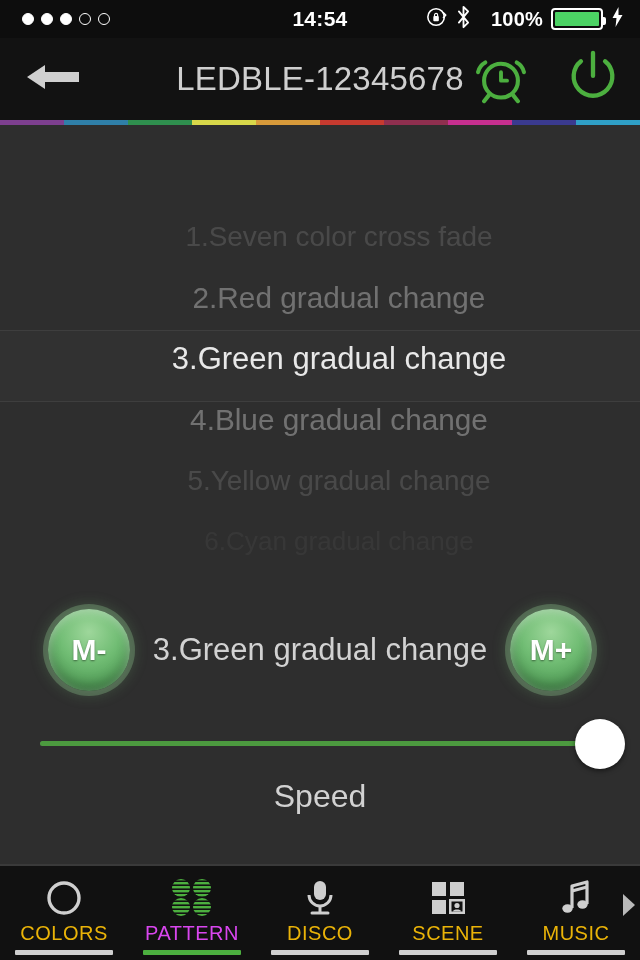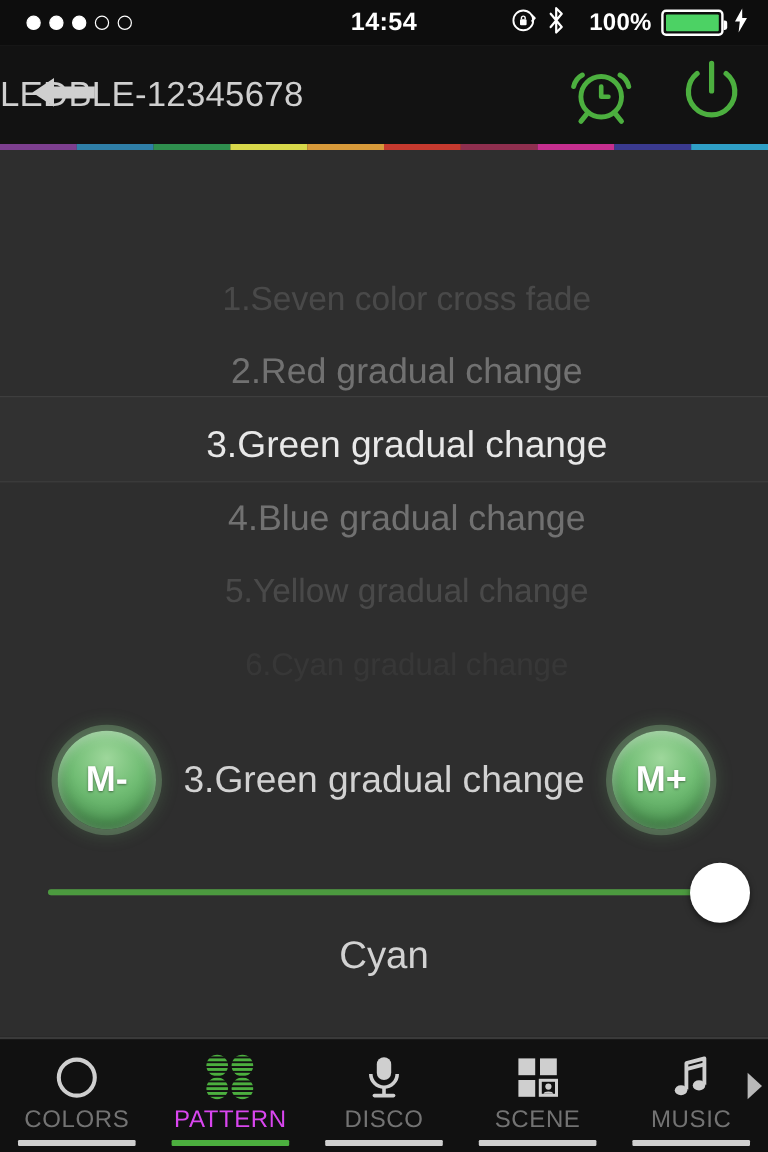--- a/index.html
+++ b/index.html
@@ -41,22 +41,22 @@
   
   #nav-bar{
     position:absolute; top:38px; left:0; width:640px; height:82px;
     background:#121212; display:flex; align-items:center;
   }
   #back-button{
     position:absolute; left:22px; width:62px; height:46px;
     display:flex; align-items:center; justify-content:center;
   }
   #device-title{
-    position:absolute; left:0; width:640px; 
-    color:#cfcfcf; font-size:29px; letter-spacing:.2px; font-weight:400;
+    position:absolute; left:0; width:640px; text-align:center;
+    color:#cfcfcf; font-size:33px; letter-spacing:.2px; font-weight:400;
   }
   #nav-icons{ position:absolute; right:18px; display:flex; align-items:center; gap:34px; }
 
   
   #rainbow-strip{ position:absolute; top:120px; left:0; width:640px; height:5px; display:flex; }
   .rb{ height:100%; flex:1; }
 
   
   #picker{
     position:absolute; top:125px; left:0; width:640px; height:465px;
@@ -119,21 +119,21 @@
     position:absolute; bottom:0; left:0; width:640px; height:96px;
     background:#111; border-top:2px solid #3a3a3a;
     display:flex; align-items:stretch;
   }
   .tab{
     flex:1; position:relative;
     display:flex; flex-direction:column; align-items:center; justify-content:flex-start;
     padding-top:12px;
   }
   .tab-icon{ height:40px; display:flex; align-items:center; justify-content:center; }
-  .tab-label{ font-size:20px; color:#737373; letter-spacing:.5px; margin-top:4px; }
+  .tab-label{ font-size:20px; color:#eab308; letter-spacing:.5px; margin-top:4px; }
   .tab.active .tab-label{ color:#d946ef; }
   .tab-underline{
     position:absolute; bottom:5px; left:12%; width:76%; height:5px;
     background:#cfcfcf; border-radius:1px;
   }
   .tab.active .tab-underline{ background:#4caf3f; }
   #tab-scroll-arrow{
     position:absolute; right:2px; top:26px; width:18px; height:26px;
   }
 </style>
@@ -215,21 +215,21 @@
     <div class="rb" style="background: rgb(216, 216, 74);"></div>
     <div class="rb" style="background: rgb(216, 154, 58);"></div>
     <div class="rb" style="background: rgb(198, 58, 47);"></div>
     <div class="rb" style="background: rgb(143, 47, 79);"></div>
     <div class="rb" style="background: rgb(198, 47, 143);"></div>
     <div class="rb" style="background: rgb(58, 58, 143);"></div>
     <div class="rb" style="background: rgb(47, 159, 198);"></div>
   </div>
 
 <div id="picker">
-  <div id="picker-list" style="top: 93px; padding-left: 38px;">
+  <div id="picker-list" style="top: 81px; padding-left: 38px;">
       <div class="pattern-row" style="opacity: 0.17; color: rgb(207, 207, 207); transform: scale(0.9);">
         <span>1.Seven color cross fade</span>
       </div>
       <div class="pattern-row" style="opacity: 0.42; color: rgb(207, 207, 207); transform: scale(0.96);">
         <span>2.Red  gradual change</span>
       </div>
       <div class="pattern-row" style="opacity: 1; color: rgb(232, 232, 232); transform: scale(1);">
         <span>3.Green gradual change</span>
       </div>
       <div class="pattern-row" style="opacity: 0.42; color: rgb(207, 207, 207); transform: scale(0.96);">
@@ -255,21 +255,21 @@
     <span>M+</span>
   </div>
 </div>
 
 <div id="slider-wrap">
   <div id="slider-track">
     <div id="slider-fill" style="width: 100%; background: rgb(76, 154, 63);"></div>
     <div id="slider-thumb" style="left: 100%;"></div>
   </div>
 </div>
-<div id="speed-label">Cyan</div>
+<div id="speed-label">Speed</div>
 
 <div id="tab-bar">
   <div class="tab">
       <div class="tab-icon">
         <svg width="40" height="40" viewBox="0 0 40 40">
           <circle cx="20" cy="20" r="15" fill="none" stroke="#cfcfcf" stroke-width="3.4"></circle>
         </svg>
       </div>
       <div class="tab-label">COLORS</div>
       <div class="tab-underline"></div>

